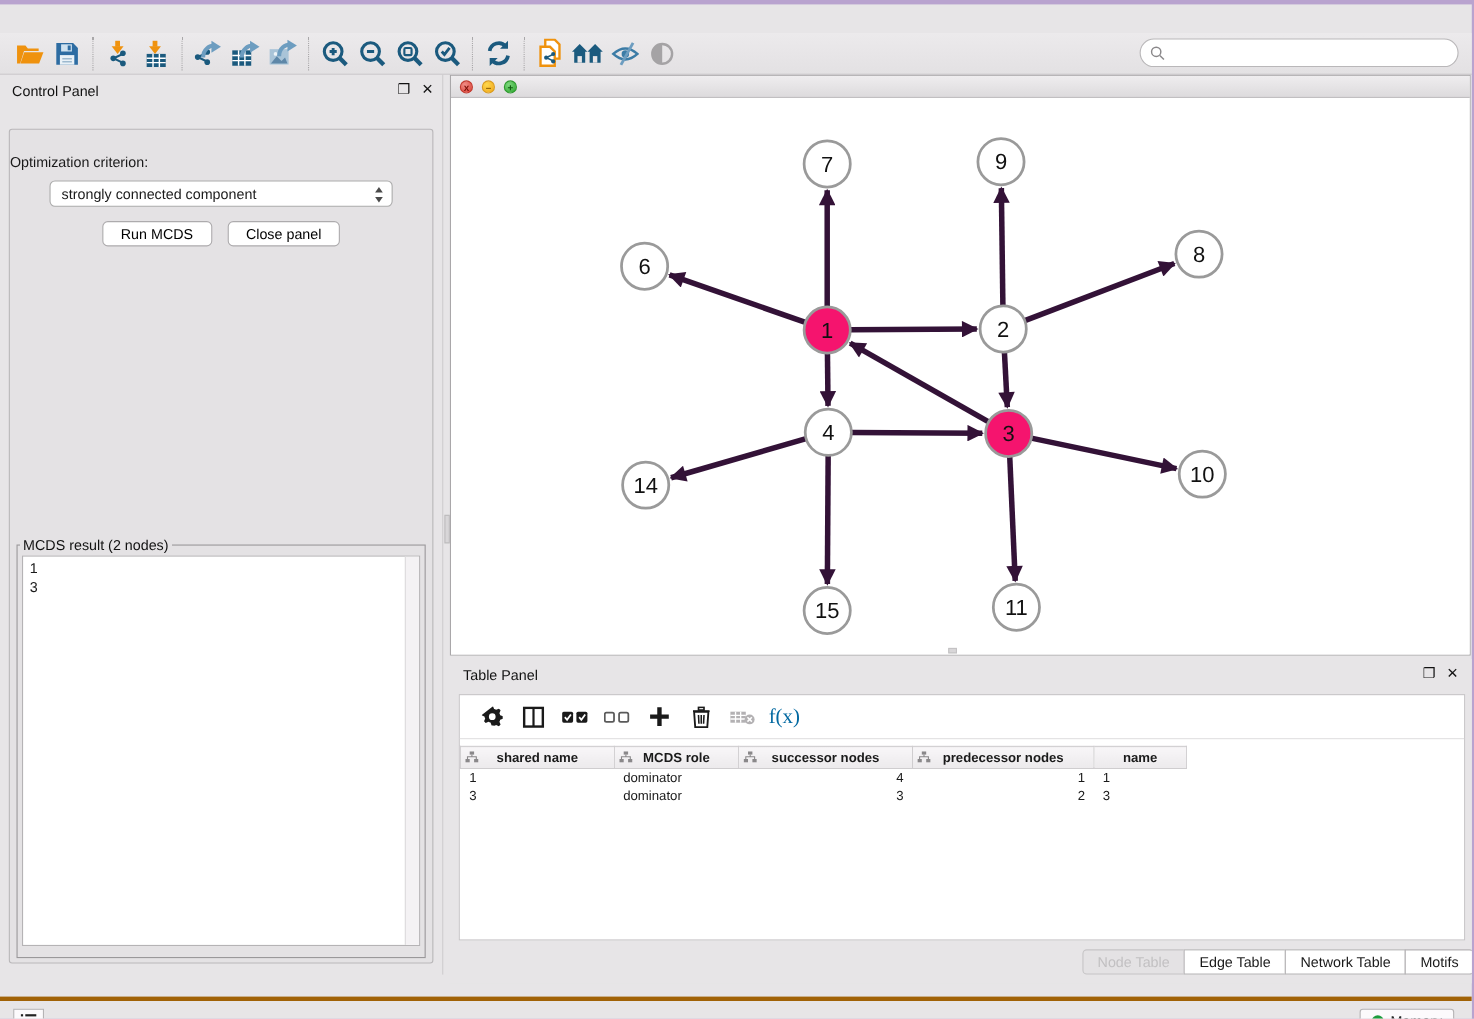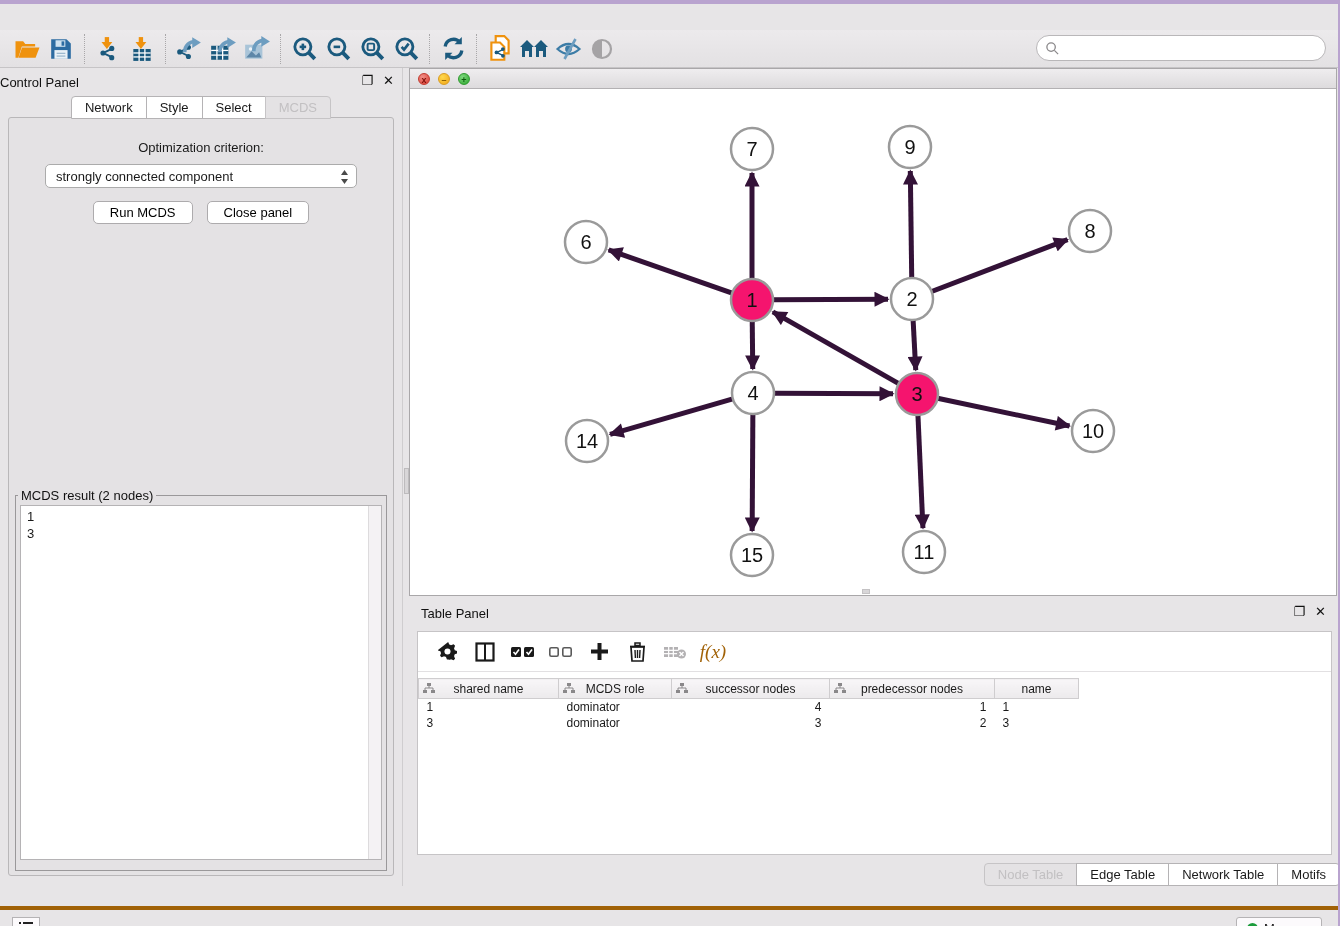--- a/index.html
+++ b/index.html
@@ -14,31 +14,31 @@
 
   
   #toolbar { position:absolute; left:0; top:26px; width:100%; height:38px; background:linear-gradient(#eceaec,#e3e1e3); border-bottom:1px solid #c6c4c6; display:flex; align-items:center; padding-left:10px; }
   .tb-icon { width:34px; height:30px; display:flex; align-items:center; justify-content:center; cursor:pointer; }
   .tb-sep { width:1px; height:30px; margin:0 6px; border-left:1px dotted #a9a7a9; }
   #search-wrap { position:absolute; right:12px; top:5px; width:290px; height:26px; background:#fff; border:1px solid #b9b7b9; border-radius:13px; display:flex; align-items:center; padding-left:8px; }
   #search-input { border:none; outline:none; flex:1; font-size:13px; background:transparent; }
 
   
   #control-panel { position:absolute; left:0; top:64px; width:402px; height:818px; background:#e7e5e7; }
-  .panel-head { position:relative; height:28px; display:flex; align-items:center; padding:0 0; }
+  .panel-head { position:relative; height:28px; display:flex; align-items:center; padding:0 11px; }
   .panel-head .ph-title { font-size:13px; color:#111; }
   .panel-btns { position:absolute; right:8px; top:6px; display:flex; gap:10px; }
   .ph-btn { font-size:13px; line-height:14px; color:#111; cursor:pointer; }
   .tab-row { display:flex; justify-content:center; position:relative; z-index:2; }
   .tab { background:#fff; border:1px solid #b5b3b5; padding:3px 13px; font-size:13px; margin-left:-1px; cursor:pointer; }
   .tab:first-child { border-radius:4px 0 0 0; margin-left:0; }
   .tab:last-child { border-radius:0 4px 0 0; }
   .tab.selected { background:#e4e2e4; color:#c2c0c2; border-color:#c6c4c6; }
   #cp-content { position:absolute; left:8px; right:8px; top:49px; bottom:10px; border:1px solid #b9b7b9; background:#e4e2e4; border-radius:3px; }
-  #opt-label { text-align:center; margin-top:22px; font-size:13px; }
+  #opt-label { margin-top:22px; font-size:13px; }
   #criterion { position:relative; margin:9px 36px 0 36px; height:24px; background:#fff; border:1px solid #ababab; border-radius:5px; display:flex; align-items:center; padding:0 26px 0 10px; cursor:pointer; }
   #criterion .updown { position:absolute; right:6px; top:3px; }
   .btn-row { display:flex; justify-content:center; gap:14px; margin-top:13px; }
   .push-btn { background:#fff; border:1px solid #adabad; border-radius:5px; padding:3px 16px; font-size:13px; cursor:pointer; }
   #mcds-result { position:absolute; left:6px; right:6px; top:370px; bottom:4px; border:1px solid #9a989a; margin:0 0 0 0; background:#e4e2e4; }
   #mcds-result legend { font-size:13px; padding:0 3px; margin-left:2px; color:#111; }
   #result-box { position:absolute; left:4px; right:4px; top:2px; bottom:4px; background:#fff; border:1px solid #b5b3b5; overflow:hidden; }
   #result-lines { padding:2px 6px; font-size:13px; line-height:17px; white-space:pre; }
   #result-scroll { position:absolute; right:0; top:0; bottom:0; width:13px; background:#f4f2f4; border-left:1px solid #dddbdd; }
 
@@ -57,21 +57,21 @@
   #graph-canvas { position:absolute; left:0; top:20px; width:926px; height:506px; background:#fff; }
   #h-handle { position:absolute; left:452px; bottom:1px; width:8px; height:5px; background:#d8d6d8; border:1px solid #c4c2c4; }
 
   
   #table-panel { position:absolute; left:409px; top:595px; width:931px; height:295px; background:#e7e5e7; }
   #tp-body { position:absolute; left:8px; right:8px; top:32px; height:224px; background:#fff; border:1px solid #c6c4c6; }
   #tp-toolbar { height:40px; display:flex; align-items:center; gap:8px; padding-left:14px; border-bottom:1px solid #e2e0e2; }
   .tpt-icon { width:30px; height:28px; display:flex; align-items:center; justify-content:center; cursor:pointer; }
   .tpt-icon.disabled { cursor:default; }
   #data-table { border-collapse:collapse; margin-top:6px; table-layout:fixed; }
-  #data-table th { background:linear-gradient(#f8f6f8,#eceaec); border:1px solid #cfcdcf; font-weight:normal; font-size:12px; height:20px; position:relative; text-align:center; }
+  #data-table th { background:linear-gradient(#f8f6f8,#eceaec); border:1px solid #cfcdcf; font-weight:bold; font-size:12px; height:20px; position:relative; text-align:center; }
   #data-table th .col-ico { position:absolute; left:4px; top:4px; }
   #data-table td { font-size:12px; height:16px; padding:0 8px; border:none; }
   .bottom-tabs { position:absolute; left:0; right:0; bottom:8px; display:flex; justify-content:flex-end; }
 
   
   #statusbar { position:absolute; left:0; bottom:0; width:100%; height:20px; background:#e7e5e7; border-top:4px solid #a16207; }
   #list-btn { position:absolute; left:12px; top:7px; width:28px; height:22px; background:#fcfafc; border:1px solid #b5b3b5; display:flex; align-items:center; justify-content:center; cursor:pointer; }
   #memory-btn { position:absolute; right:16px; top:7px; height:23px; background:#fcfafc; border:1px solid #b5b3b5; border-radius:3px; display:flex; align-items:center; gap:6px; padding:0 10px; font-size:13px; cursor:pointer; }
   #memory-dot { width:11px; height:11px; border-radius:50%; background:#1c9c3c; }
 </style>
@@ -258,26 +258,20 @@
   </div>
 
   <div id="control-panel">
     <div class="panel-head">
       <span class="ph-title">Control Panel</span>
       <span class="panel-btns">
         <span class="ph-btn">❐</span>
         <span class="ph-btn" style="font-weight:bold">✕</span>
       </span>
     </div>
-    <div class="tab-row" id="cp-tabs">
-        <div class="tab" style="border-radius: 4px 0px 0px;">Network</div>
-        <div class="tab" style="border-radius: 0px;">Style</div>
-        <div class="tab" style="border-radius: 0px;">Select</div>
-        <div class="tab selected" style="border-radius: 0px 4px 0px 0px;">MCDS</div>
-      </div>
     <div id="cp-content">
       <div id="opt-label">Optimization criterion:</div>
       <div id="criterion">
         <span>strongly connected component</span>
         <svg class="updown" width="11" height="18" viewBox="0 0 11 18">
           <path d="M5.5 2 L9 7 H2 Z" fill="#4a4a4a"></path>
           <path d="M5.5 16 L2 11 H9 Z" fill="#4a4a4a"></path>
         </svg>
       </div>
       <div class="btn-row">
@@ -414,21 +408,21 @@
                   <line x1="0" y1="6.666666666666667" x2="14" y2="6.666666666666667"></line>
                   <line x1="4.666666666666667" y1="0" x2="4.666666666666667" y2="10"></line>
                   <line x1="9.333333333333334" y1="0" x2="9.333333333333334" y2="10"></line>
                 </g>
               </g>
               <circle cx="18.5" cy="10" r="4.5" fill="#b3b1b3"></circle>
               <path d="M16.5 8 l4 4 M20.5 8 l-4 4" stroke="#fff" stroke-width="1.4"></path>
             </svg>
           </div>
           <div class="tpt-icon disabled">
-            <span style="font-family:'Liberation Serif','DejaVu Serif',serif;font-style:italic;font-size:19px;color:#a16207;">f(x)</span>
+            <span style="font-family:'Liberation Serif','DejaVu Serif',serif;font-size:19px;color:#0369a1;">f(x)</span>
           </div>
         </div>
       <table id="data-table">
         <thead id="dt-head">
             <tr>
               <th style="width: 140px;"><svg class="col-ico" width="12" height="11" viewBox="0 0 12 11">
                   <rect x="4" y="0" width="4" height="3" fill="#8a888a"></rect>
                   <rect x="0" y="7" width="4" height="3" fill="#8a888a"></rect>
                   <rect x="8" y="7" width="4" height="3" fill="#8a888a"></rect>
                   <path d="M6 3 v2 M2 7 V5 h8 v2" stroke="#8a888a" fill="none" stroke-width="1"></path>

